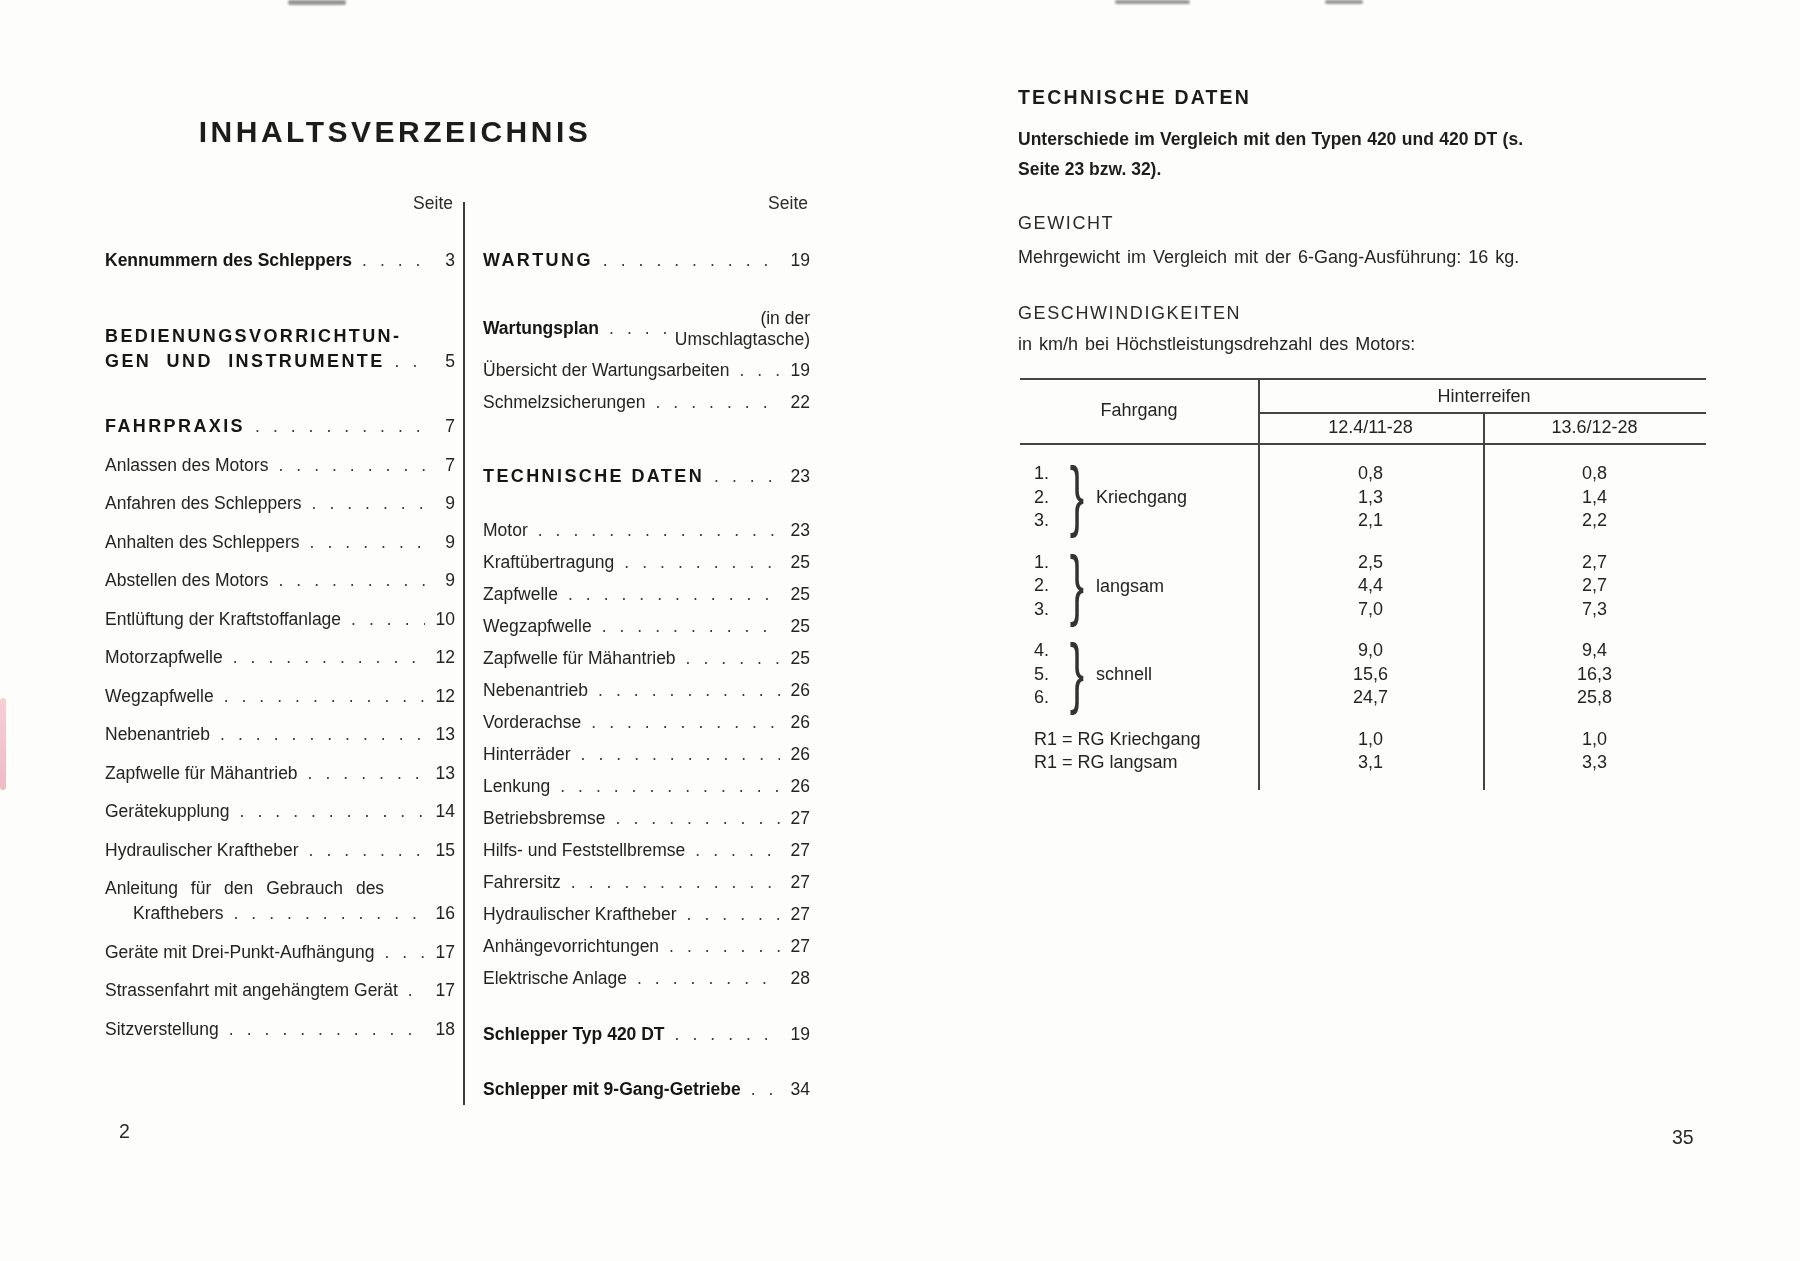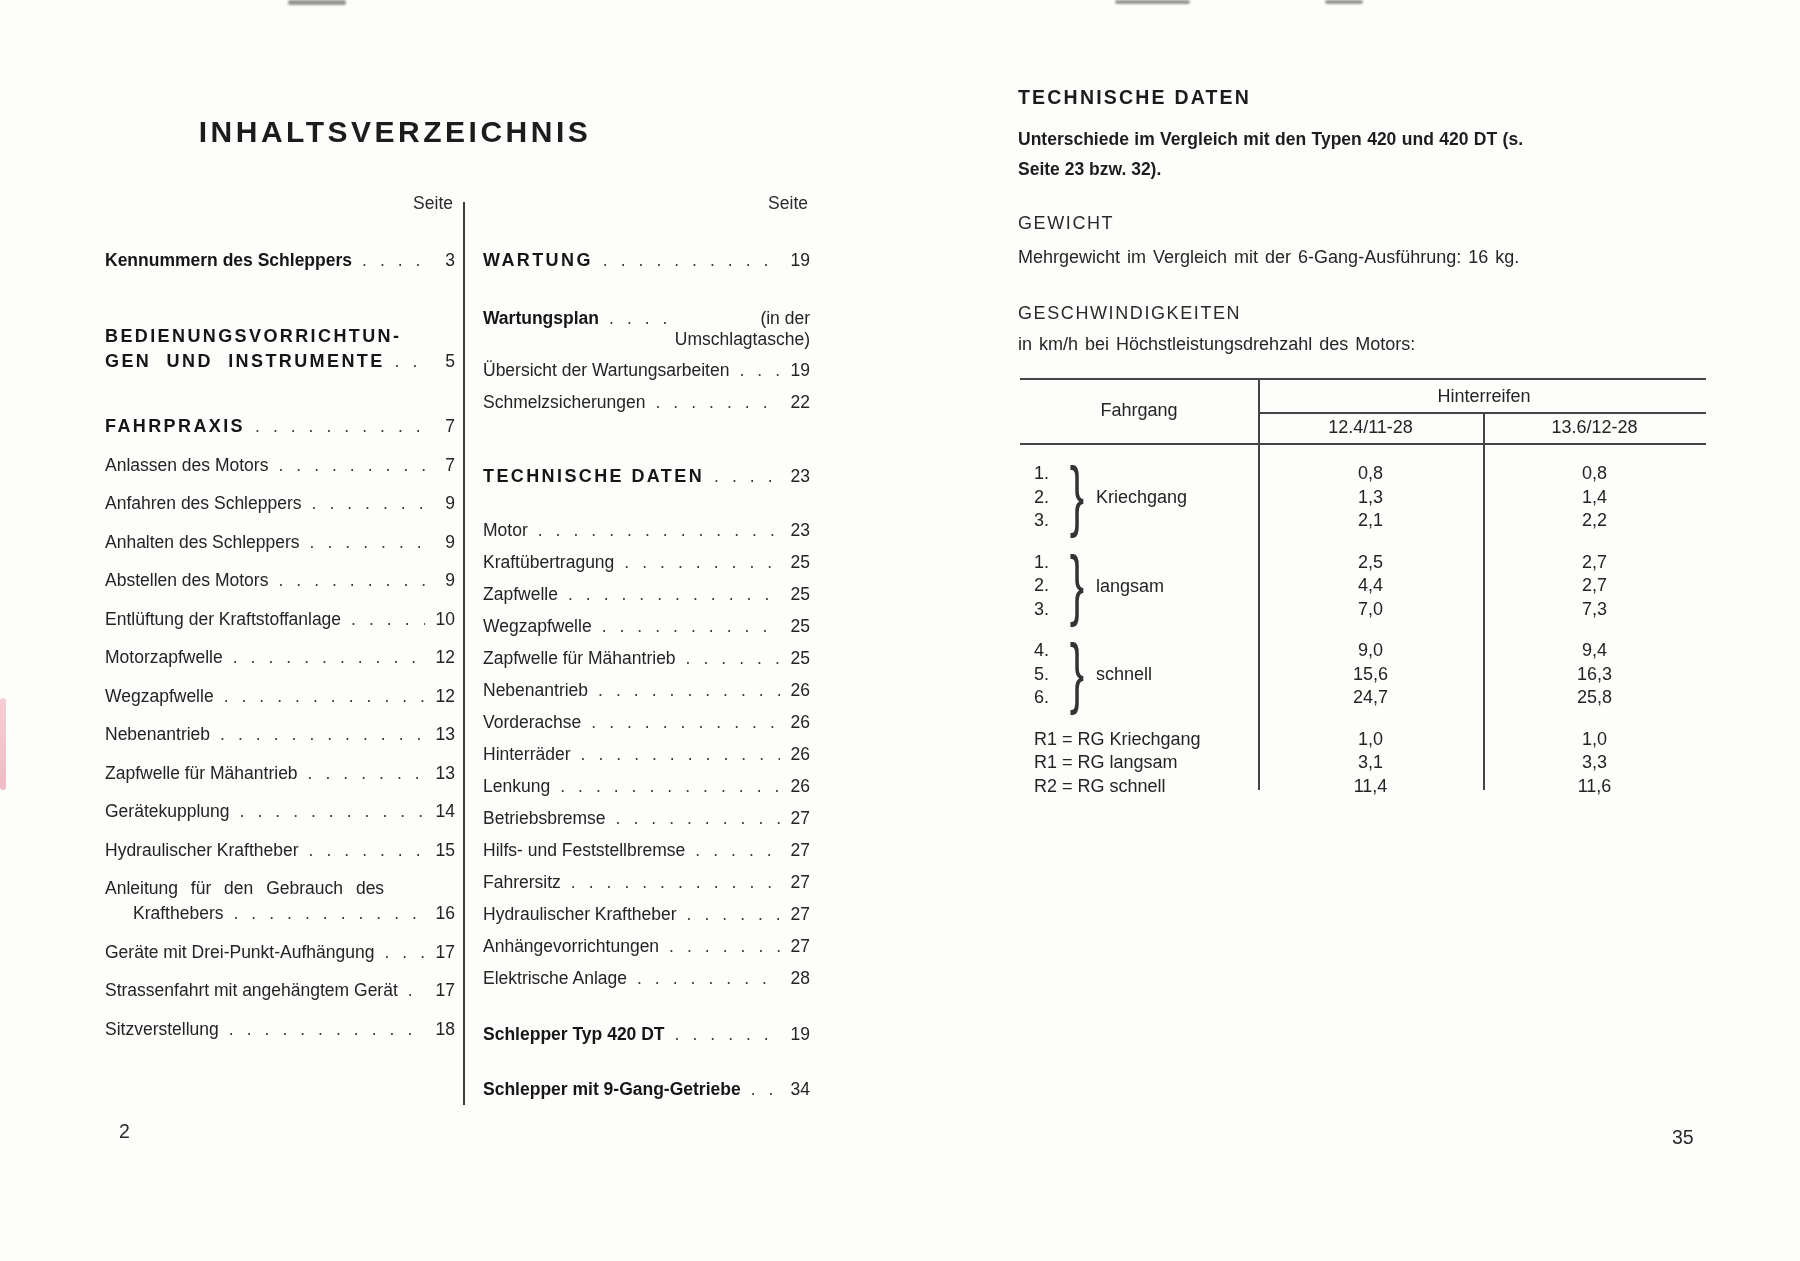--- a/index.html
+++ b/index.html
@@ -15,21 +15,21 @@
     background:linear-gradient(#f6c6cd,#edafba);opacity:.85;}
   
   .title{position:absolute;left:150px;top:80px;width:490px;text-align:center;
     font-size:30px;font-weight:700;letter-spacing:3.5px;color:#1c1c1c;margin-top:35px;}
   .col-divider{position:absolute;left:463px;top:202px;width:2px;height:903px;background:#3d3d3d;}
   .col{position:absolute;top:193px;font-size:17.5px;color:#242424;}
   .col1{left:105px;width:350px;}
   .col2{left:483px;width:327px;}
   .seite{text-align:right;line-height:21px;padding-right:2px;color:#2b2b2b;}
   .tgrp{}
-  .trow{display:flex;align-items:flex-start;line-height:21px;min-height:21px;}
+  .trow{display:flex;align-items:center;line-height:21px;min-height:21px;}
   .col1 .trow{margin-bottom:17.5px;}
   .col2 .trow{margin-bottom:11px;}
   .trow.cont{margin-top:-13.5px;}
   .trow.indent .lbl{padding-left:28px;}
   .lbl{white-space:nowrap;}
   .lbl.b{font-weight:700;color:#161616;}
   .lbl.ls{letter-spacing:2.4px;font-size:18px;}
   .lbl.ws{word-spacing:8px;}
   .dots{flex:1;overflow:hidden;white-space:nowrap;letter-spacing:13px;
     padding-left:10px;padding-right:2px;color:#3a3a3a;}
@@ -407,23 +407,18 @@
           <div class="tline">
             <span class="gearcell">R1 = RG Kriechgang</span>
             <span class="vcell">1,0</span>
             <span class="vcell2">1,0</span>
           </div>
           <div class="tline">
             <span class="gearcell">R1 = RG langsam</span>
             <span class="vcell">3,1</span>
             <span class="vcell2">3,3</span>
           </div>
-          <div class="tline">
-            <span class="gearcell">R2 = RG schnell</span>
-            <span class="vcell">11,4</span>
-            <span class="vcell2">11,6</span>
-          </div>
         </div>
       </div>
   </div>
 
   <div class="pnum pnum-r">35</div>
 </div>
 
 </body></html>

